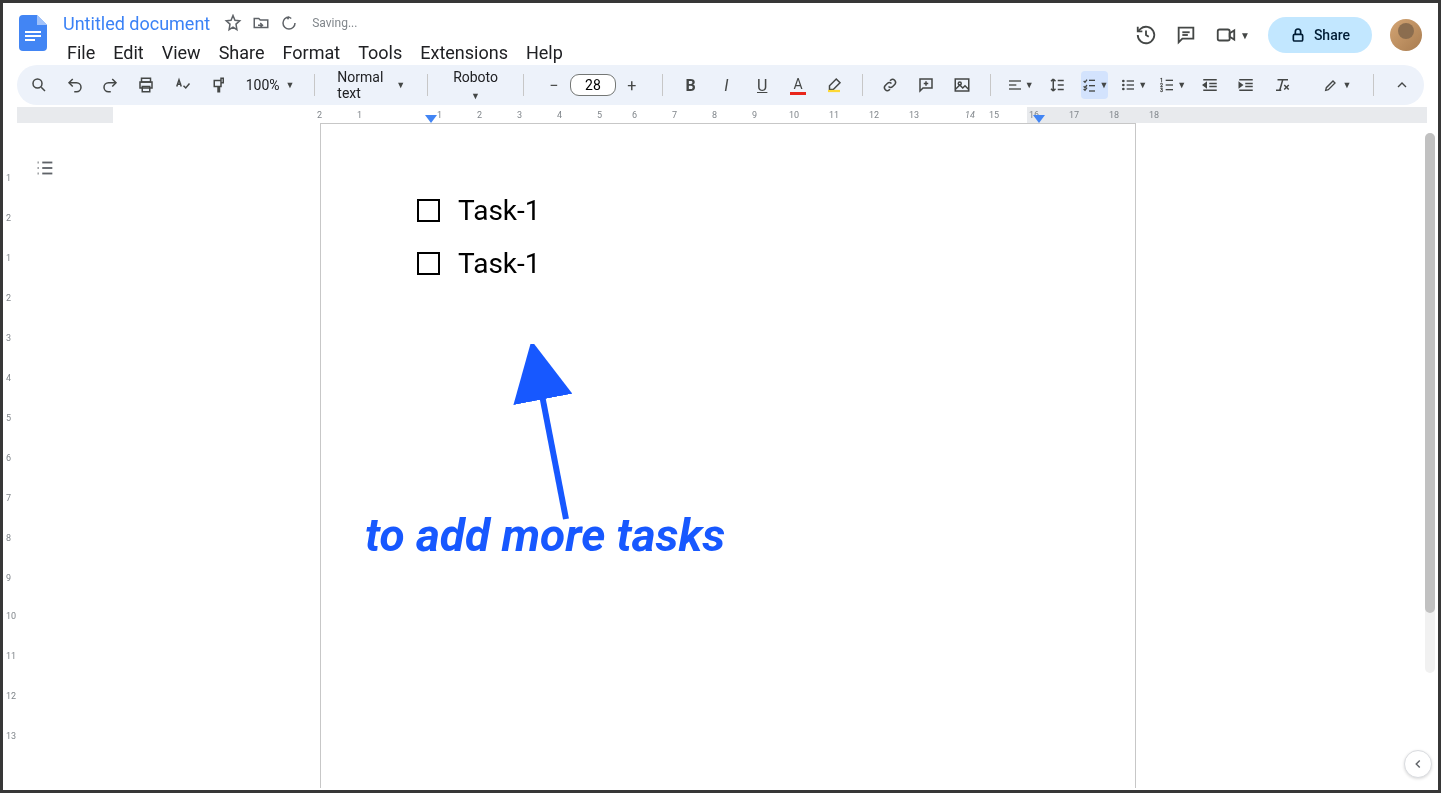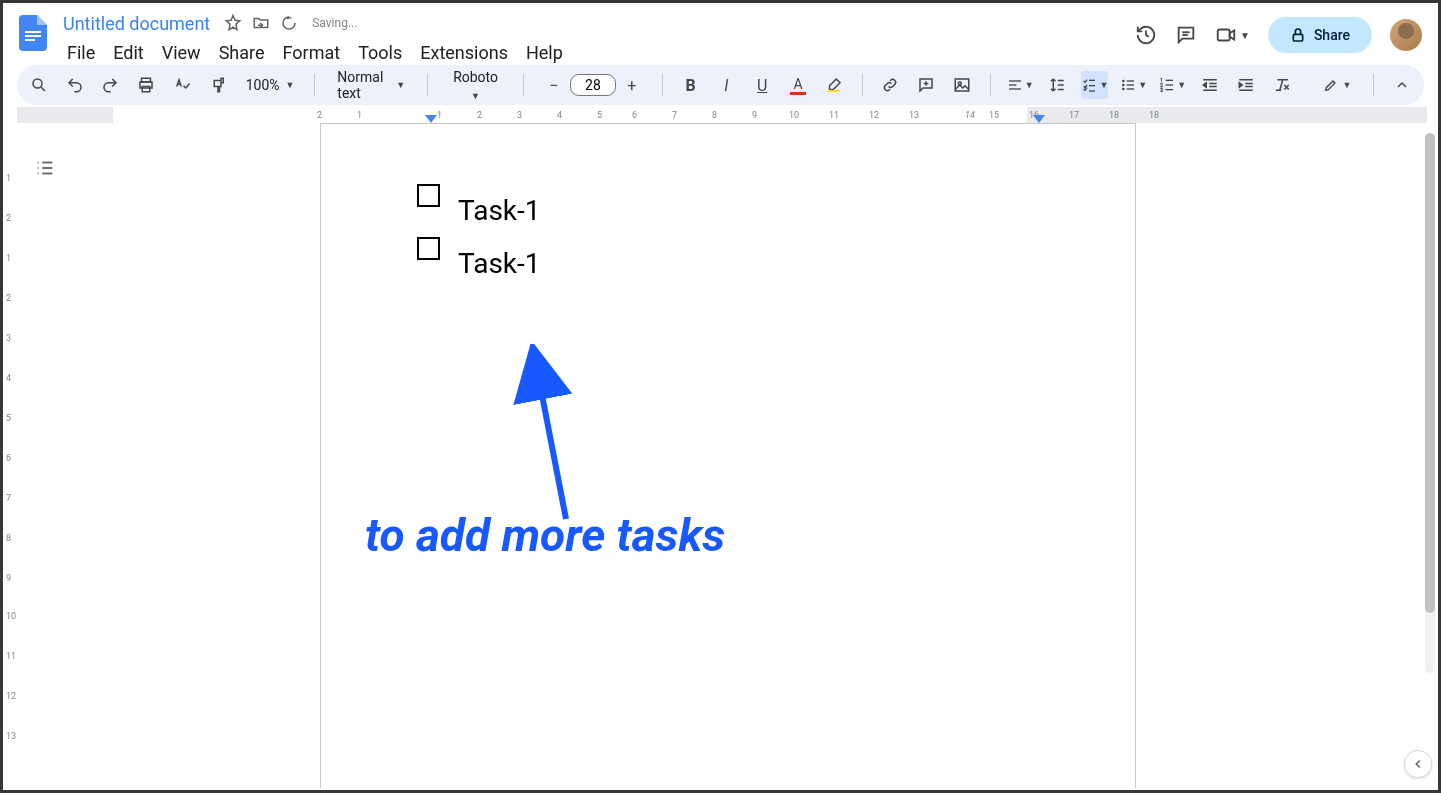--- a/index.html
+++ b/index.html
@@ -39,21 +39,21 @@
 .hruler .tick { position: absolute; top: 3px; }
 .hruler .marker-ind { position: absolute; top: 8px; }
 
 
 .canvas-area { display: flex; background: #fff; height: calc(100% - 122px); }
 .vruler-col { width: 15px; position: relative; font-size: 9px; color: #80868b; }
 .vruler-col .vtick { position: absolute; left: 3px; }
 .page-scroll { flex: 1; display: flex; justify-content: center; position: relative; overflow: hidden; }
 .page { width: 816px; min-height: 1056px; background: #fff; border: 1px solid #c7c7c7; margin-top: 0; position: relative; }
 .page-content { padding: 60px 96px; font-family: Roboto, sans-serif; font-size: 28px; color: #000; line-height: 1.9; }
-.check-item { display: flex; gap: 18px; }
+.check-item { display: flex; align-items: center; gap: 18px; }
 .checkbox-sq { width: 23px; height: 23px; border: 2.5px solid #000; flex-shrink: 0; }
 .cursor-bar { display: inline-block; width: 1.5px; height: 30px; background: #000; vertical-align: middle; margin-left: 0px; position: relative; top: 3px; }
 
 
 .annotation { position: absolute; pointer-events: none; }
 .anno-text { font-family: "Comic Sans MS", "Brush Script MT", cursive; font-weight: bold; font-size: 46px; color: #1758ff; line-height: 1.35; font-style: italic; }
 
 
 .scrollbar-v { position: absolute; right: 3px; top: 130px; width: 10px; height: 540px; background: #f1f1f1; border-radius: 5px; }
 .scrollbar-thumb { width: 100%; height: 480px; background: #c1c1c1; border-radius: 5px; }

